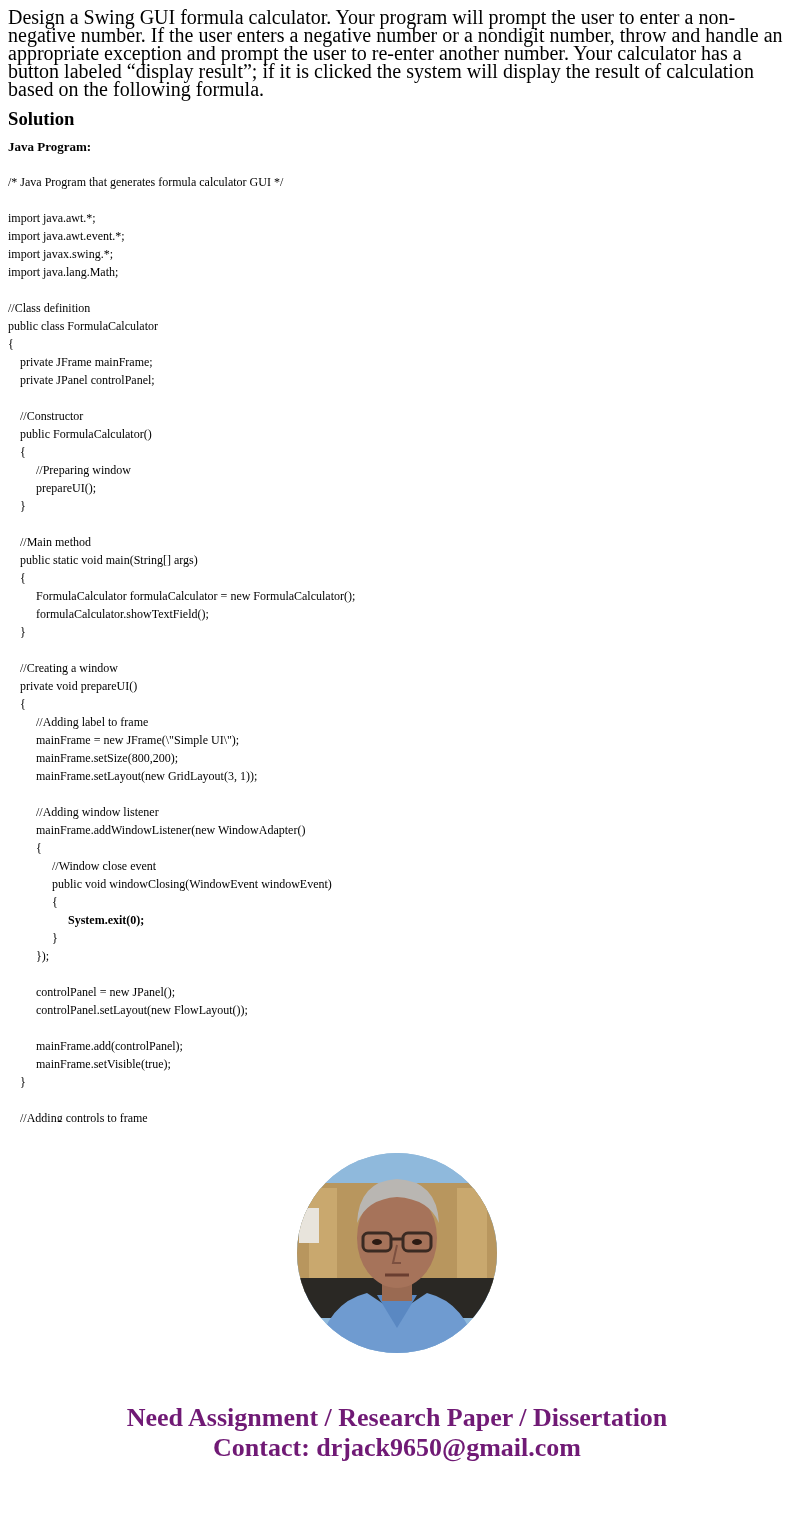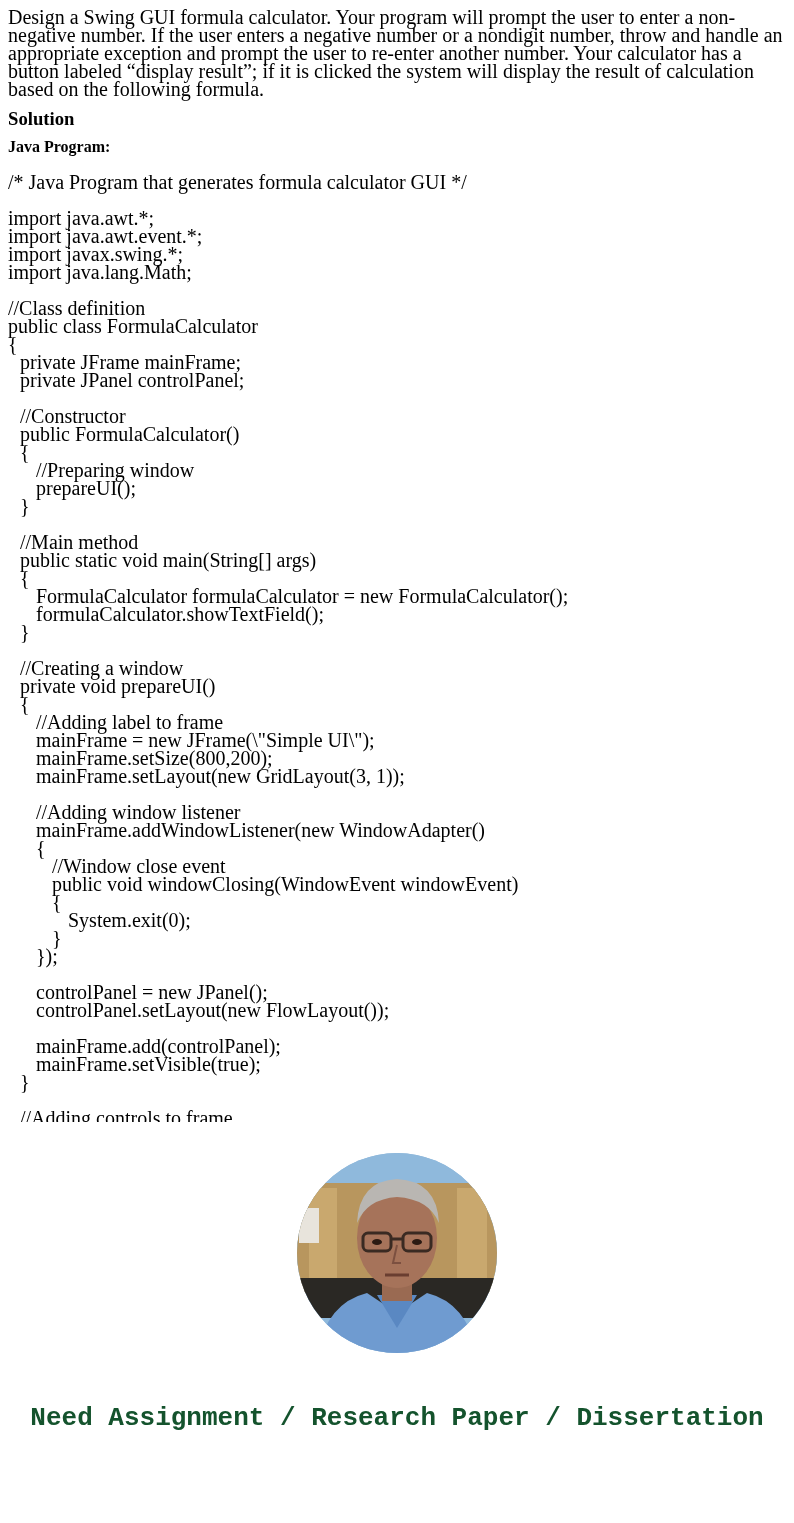--- a/index.html
+++ b/index.html
@@ -23,64 +23,64 @@
     position: absolute;
     left: 8px; top: 108px;
     font-size: 18.7px;
     font-weight: bold;
     margin: 0;
     line-height: 22px;
   }
   .program-heading {
     position: absolute;
     left: 8px; top: 138px;
-    font-size: 16px;
+    font-size: 13px;
     font-weight: bold;
     margin: 0;
     line-height: 18px;
   }
   .code-viewport {
     position: absolute;
     left: 8px; top: 173px;
     width: 780px;
     height: 949px;
     overflow: hidden;
   }
   .code {
-    font-size: 20px;
+    font-size: 12px;
     line-height: 18px;
     white-space: pre;
   }
   .code .ln { display: block; height: 18px; }
   .code .i0 { padding-left: 0; }
   .code .i1 { padding-left: 12px; }
   .code .i2 { padding-left: 28px; }
   .code .i3 { padding-left: 44px; }
-  .code .i4 { padding-left: 60px; }
+  .code .i4 { padding-left: 60px; font-weight: bold; }
 
   .avatar {
     position: absolute;
     left: 297px; top: 1153px;
     width: 200px; height: 200px;
     border-radius: 50%;
     overflow: hidden;
     background: #8fb6d9;
   }
   .avatar svg { display: block; }
 
   .promo {
     position: absolute;
     left: 0; top: 1403px;
     width: 794px;
     text-align: center;
-    font-family: Liberation Mono, monospace;
+    font-family: Liberation Serif, serif;
     font-weight: bold;
     font-size: 26px;
     line-height: 30px;
-    color: #14532d;
+    color: #701a75;
   }
   .promo .line { display: block; }
 </style>
 </head>
 <body>
 
 <p class="intro">Design a Swing GUI formula calculator. Your program will prompt the user to enter a non-negative number. If the user enters a negative number or a nondigit number, throw and handle an appropriate exception and prompt the user to re-enter another number. Your calculator has a button labeled “display result”; if it is clicked the system will display the result of calculation based on the following formula.</p>
 
 <h3 class="solution-heading">Solution</h3>
 
@@ -118,13 +118,14 @@
     <ellipse cx="80" cy="89" rx="5" ry="3" fill="#2a1a12"></ellipse>
     <ellipse cx="120" cy="89" rx="5" ry="3" fill="#2a1a12"></ellipse>
 
     <path d="M100 92 L96 110 L104 110" fill="none" stroke="#7c5040" stroke-width="2"></path>
     <line x1="88" y1="122" x2="112" y2="122" stroke="#6a3e30" stroke-width="3"></line>
   </svg>
 </div>
 
 <div class="promo">
   <span class="line">Need Assignment / Research Paper / Dissertation</span>
+  <span class="line">Contact: drjack9650@gmail.com</span>
 </div>
 
 </body></html>

